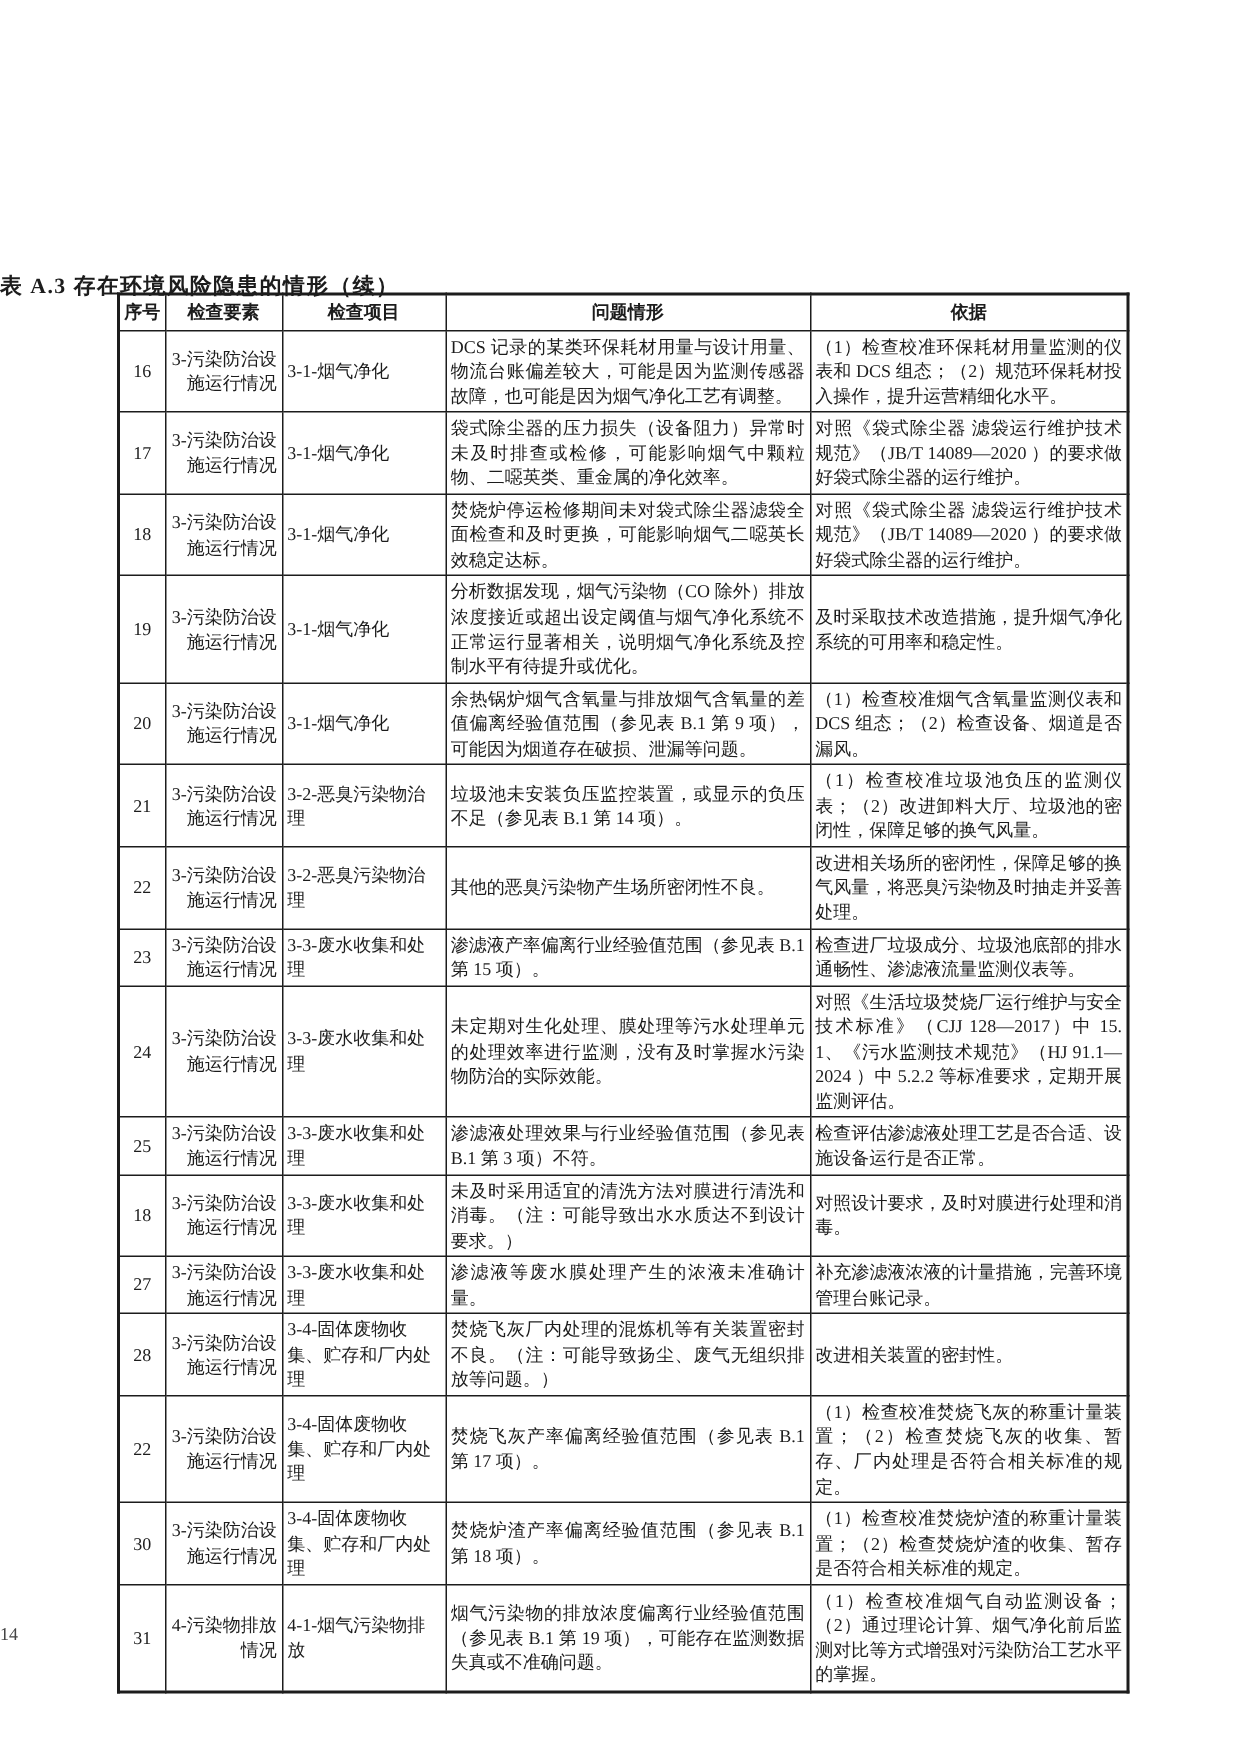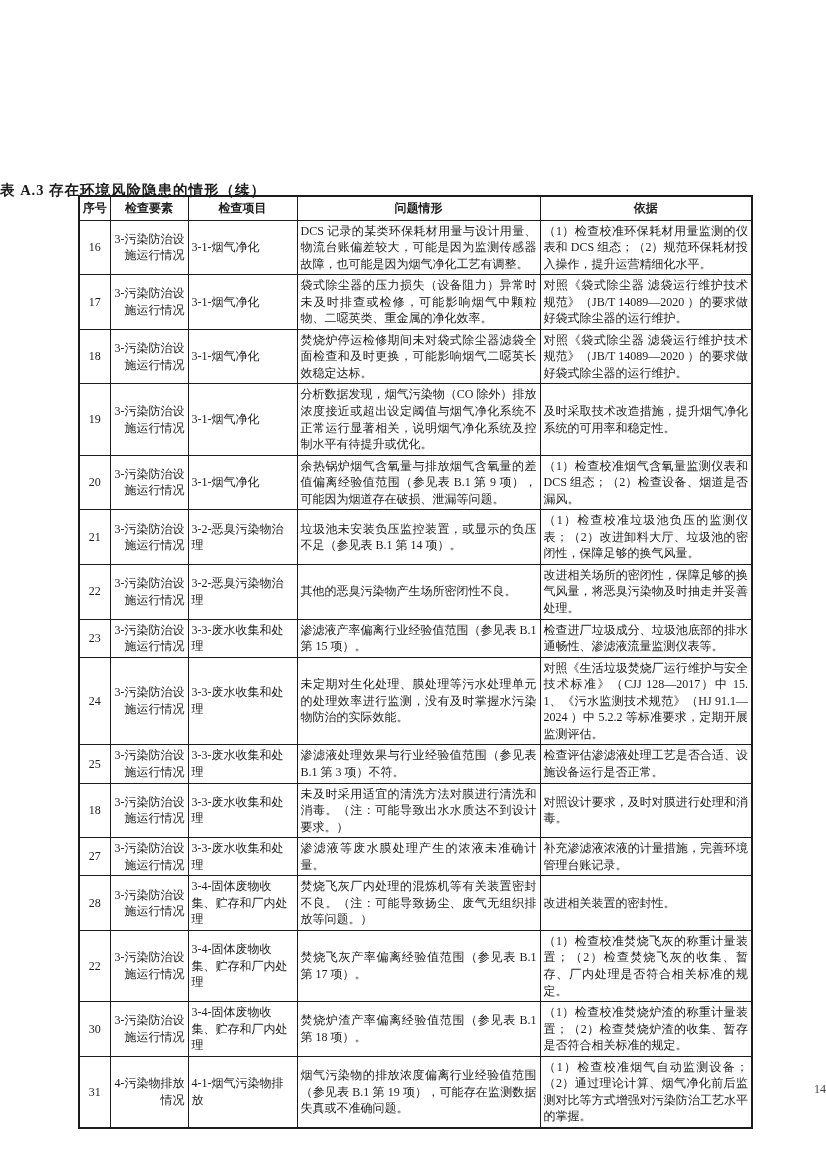--- a/index.html
+++ b/index.html
@@ -48,21 +48,21 @@
   td.c-no{text-align:center;margin-left:40px;}
   td.c-element{text-align:right;}
   td.c-item{text-align:left;}
   td.c-problem{text-align:justify;}
   td.c-basis{text-align:justify;}
   .page-number{
     position:absolute;
     top:1082px;
     left:0;
     width:100%;
-    text-align:right;
+    text-align:left;
     font-size:12px;
     color:#444;
   }
 </style>
 </head>
 <body>
 
 <div class="page">
   <div class="doc-title">表 A.3  存在环境风险隐患的情形（续）</div>
 

